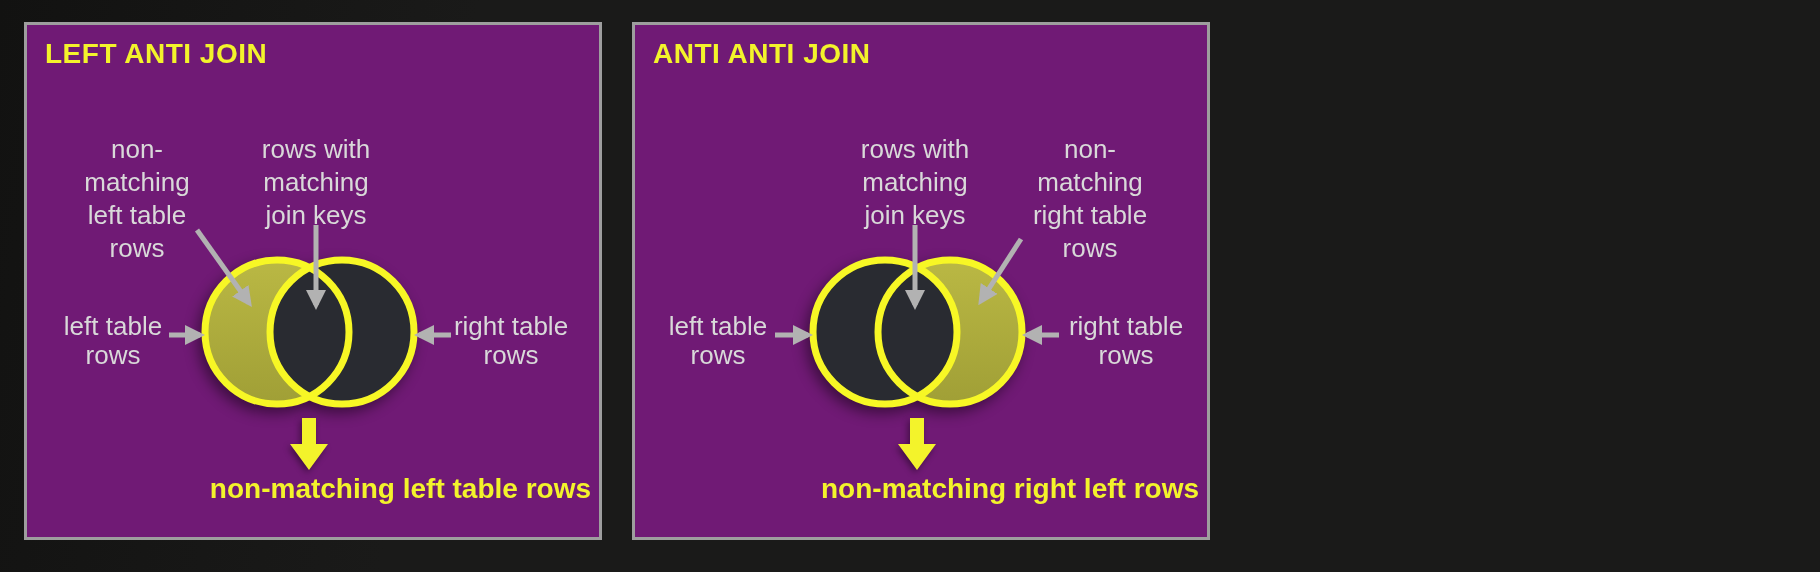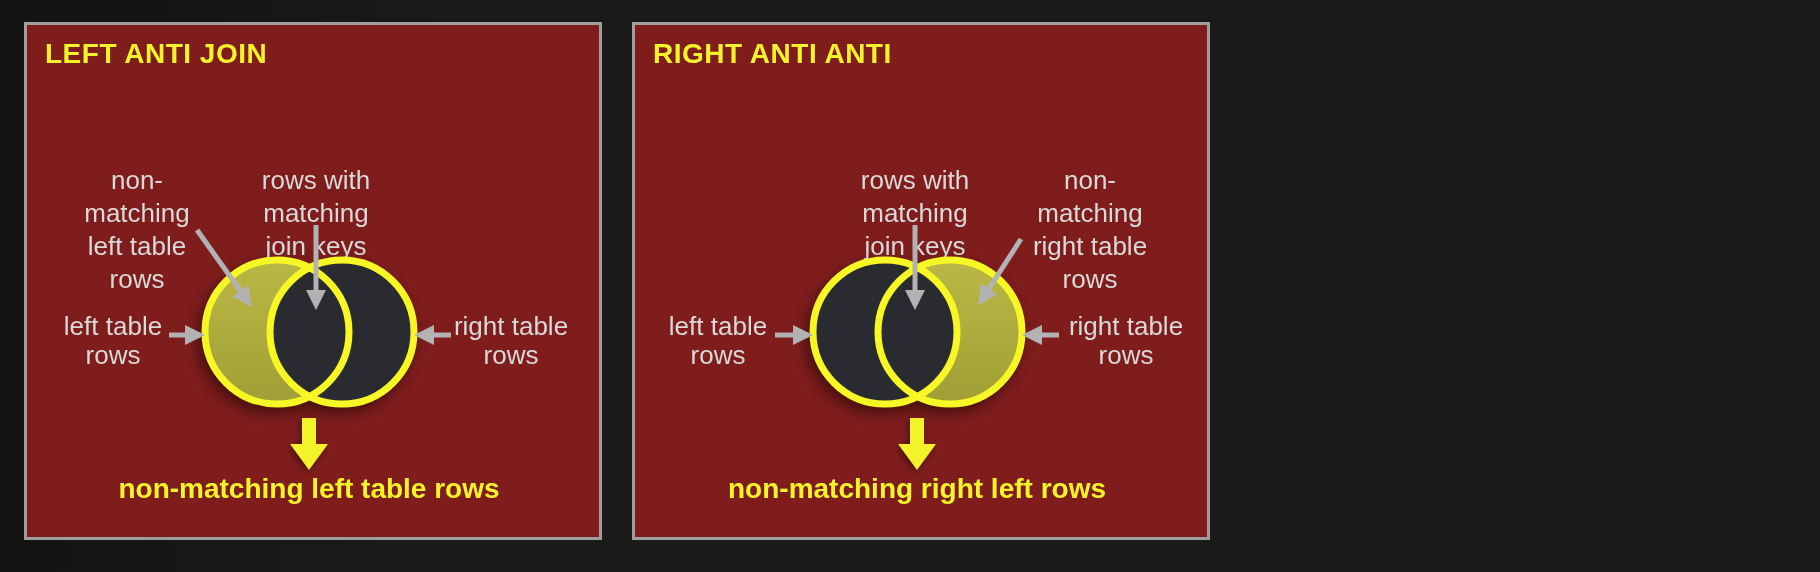--- a/index.html
+++ b/index.html
@@ -3,38 +3,38 @@
 <meta charset="utf-8">
 <style>
   html,body{margin:0;padding:0;}
   body{
     width:1820px;height:572px;position:relative;overflow:hidden;
     background:linear-gradient(100deg,#121211 0%,#1a1a19 25%,#1a1a19 100%);
     font-family:"Liberation Sans",sans-serif;
   }
   .panel{
     position:absolute;top:22px;width:578px;height:518px;box-sizing:border-box;
-    background:#7f1d1d;border:3px solid #9e9e9e;
+    background:#701a75;border:3px solid #9e9e9e;
   }
   .panel-left{left:24px;}
   .panel-right{left:632px;}
   .title{
     position:absolute;left:18px;top:13px;
     font-size:28px;font-weight:bold;color:#f3f32b;letter-spacing:.5px;white-space:nowrap;
   }
   .callout{
     position:absolute;width:170px;text-align:center;white-space:pre-line;
-    color:#d9d9d9;font-size:26px;line-height:33px;margin-top:31px;
+    color:#d9d9d9;font-size:26px;line-height:33px;
   }
   .side-label{
     position:absolute;width:170px;text-align:center;white-space:pre-line;
     color:#d9d9d9;font-size:26px;line-height:29px;
   }
   .caption{
-    position:absolute;top:448px;left:0;width:564px;text-align:center;
+    position:absolute;top:448px;left:0;width:564px;text-align:right;
     font-size:28px;font-weight:bold;color:#f3f32b;white-space:nowrap;
   }
   svg.overlay{position:absolute;left:0;top:0;}
   .venn-group{filter:drop-shadow(-4px 6px 7px rgba(0,0,0,0.45));}
   .result-arrow{filter:drop-shadow(-2px 3px 3px rgba(0,0,0,0.4));}
 </style>
 </head>
 <body>
 
 <div class="panel panel-left">
@@ -74,21 +74,21 @@
       <line x1="142" y1="310" x2="173" y2="310" marker-end="url(#ahL)"></line>
       <line x1="424" y1="310" x2="392" y2="310" marker-end="url(#ahL)"></line>
     </g>
     <polygon class="result-arrow" points="275,393 289,393 289,419 301,419 282,445 263,419 275,419" fill="#f3f32b"></polygon>
   </svg>
 
   <div class="caption">non-matching left table rows</div>
 </div>
 
 <div class="panel panel-right">
-  <div class="title">RIGHT ANTI ANTI</div>
+  <div class="title">ANTI ANTI JOIN</div>
 
   <div class="callout" style="left:195px;top:108px;">rows with
 matching
 join keys</div>
   <div class="callout" style="left:370px;top:108px;">non-
 matching
 right table
 rows</div>
   <div class="side-label" style="left:-2px;top:287px;">left table
 rows</div>

